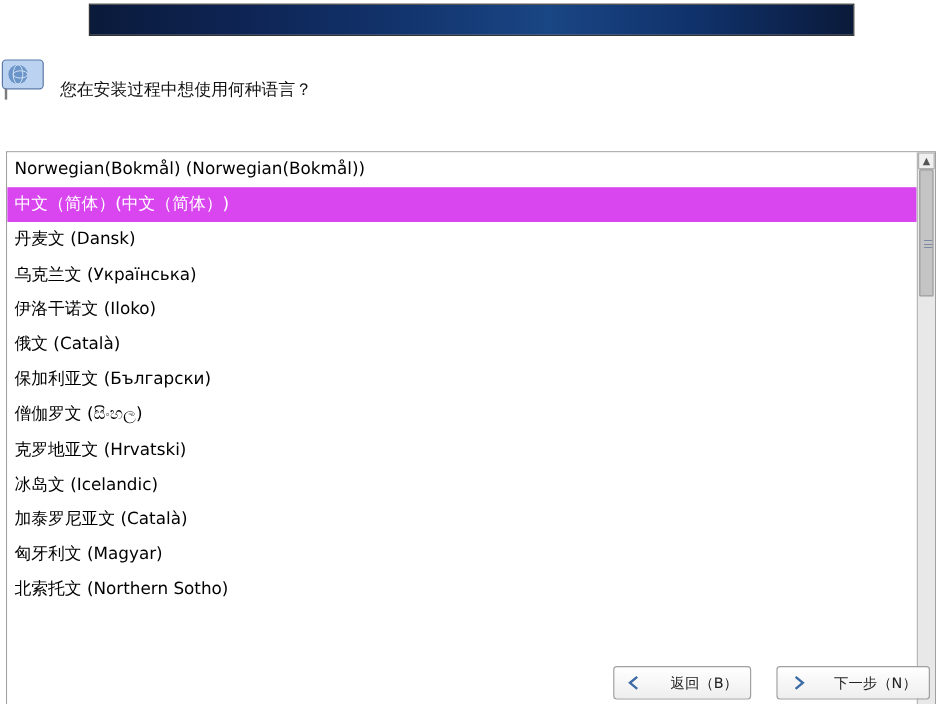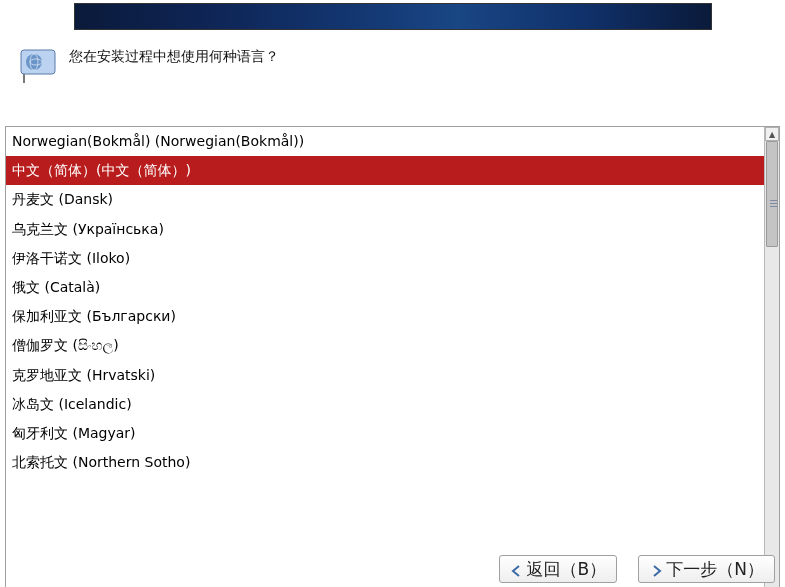--- a/index.html
+++ b/index.html
@@ -15,22 +15,22 @@
     .top-banner {
       margin: 0 auto;
       margin-top: 3px;
       width: 638px;
       height: 27px;
       background: linear-gradient(to right, #0a1a3a 0%, #0e2454 20%, #12336c 40%, #194684 60%, #10316a 80%, #0a1a3a 100%);
       border: 1px solid #333;
     }
     .heading-row {
       display: flex;
-      align-items: flex-start;
-      padding: 18px 5px 0 19px;
+      align-items: flex-end;
+      padding: 18px 5px 0 0;
       gap: 8px;
     }
     .flag-icon {
       width: 42px;
       height: 36px;
       flex-shrink: 0;
     }
     .heading-text {
       font-size: 14px;
       color: #111;
@@ -51,21 +51,21 @@
       overflow: hidden;
     }
     .list-item {
       padding: 4px 6px;
       font-size: 14px;
       line-height: 21.2px;
       color: #000;
       cursor: pointer;
     }
     .list-item.selected {
-      background: #b91c1c;
+      background: #d946ef;
       color: #fff;
     }
     .scrollbar {
       width: 15px;
       height: 100%;
       background: #e8e8e8;
       border-left: 1px solid #b8b8b8;
       position: relative;
     }
     .scroll-btn {
@@ -109,23 +109,23 @@
     .btn {
       min-width: 99px;
       height: 28px;
       padding: 0 10px;
       background: linear-gradient(to bottom, #ffffff, #eeeeee);
       border: 1px solid #a0a0a0;
       border-radius: 3px;
       display: flex;
       align-items: center;
       justify-content: center;
-      gap: 3px;
+      gap: 23px;
       cursor: pointer;
-      font-size: 17px;
+      font-size: 12px;
       color: #222;
     }
     .btn-icon { width: 14px; height: 14px; }
     .watermark {
       position: absolute;
       right: 8px;
       top: 588px;
       font-size: 12px;
       color: rgba(120,120,120,0.45);
       letter-spacing: 0.3px;
@@ -157,20 +157,21 @@
       <div class="list-item">Norwegian(Bokmål) (Norwegian(Bokmål))</div>
       <div class="list-item selected">中文（简体）(中文（简体）)</div>
       <div class="list-item">丹麦文 (Dansk)</div>
       <div class="list-item">乌克兰文 (Українська)</div>
       <div class="list-item">伊洛干诺文 (Iloko)</div>
       <div class="list-item">俄文 (Català)</div>
       <div class="list-item">保加利亚文 (Български)</div>
       <div class="list-item">僧伽罗文 (සිංහල)</div>
       <div class="list-item">克罗地亚文 (Hrvatski)</div>
       <div class="list-item">冰岛文 (Icelandic)</div>
+      <div class="list-item">加泰罗尼亚文 (Català)</div>
       <div class="list-item">匈牙利文 (Magyar)</div>
       <div class="list-item">北索托文 (Northern Sotho)</div>
     </div>
   <div class="scrollbar">
     <div class="scroll-btn up">▲</div>
     <div class="scroll-thumb">
       <div class="scroll-grip"></div>
     </div>
     <div class="scroll-btn down">▼</div>
   </div>

